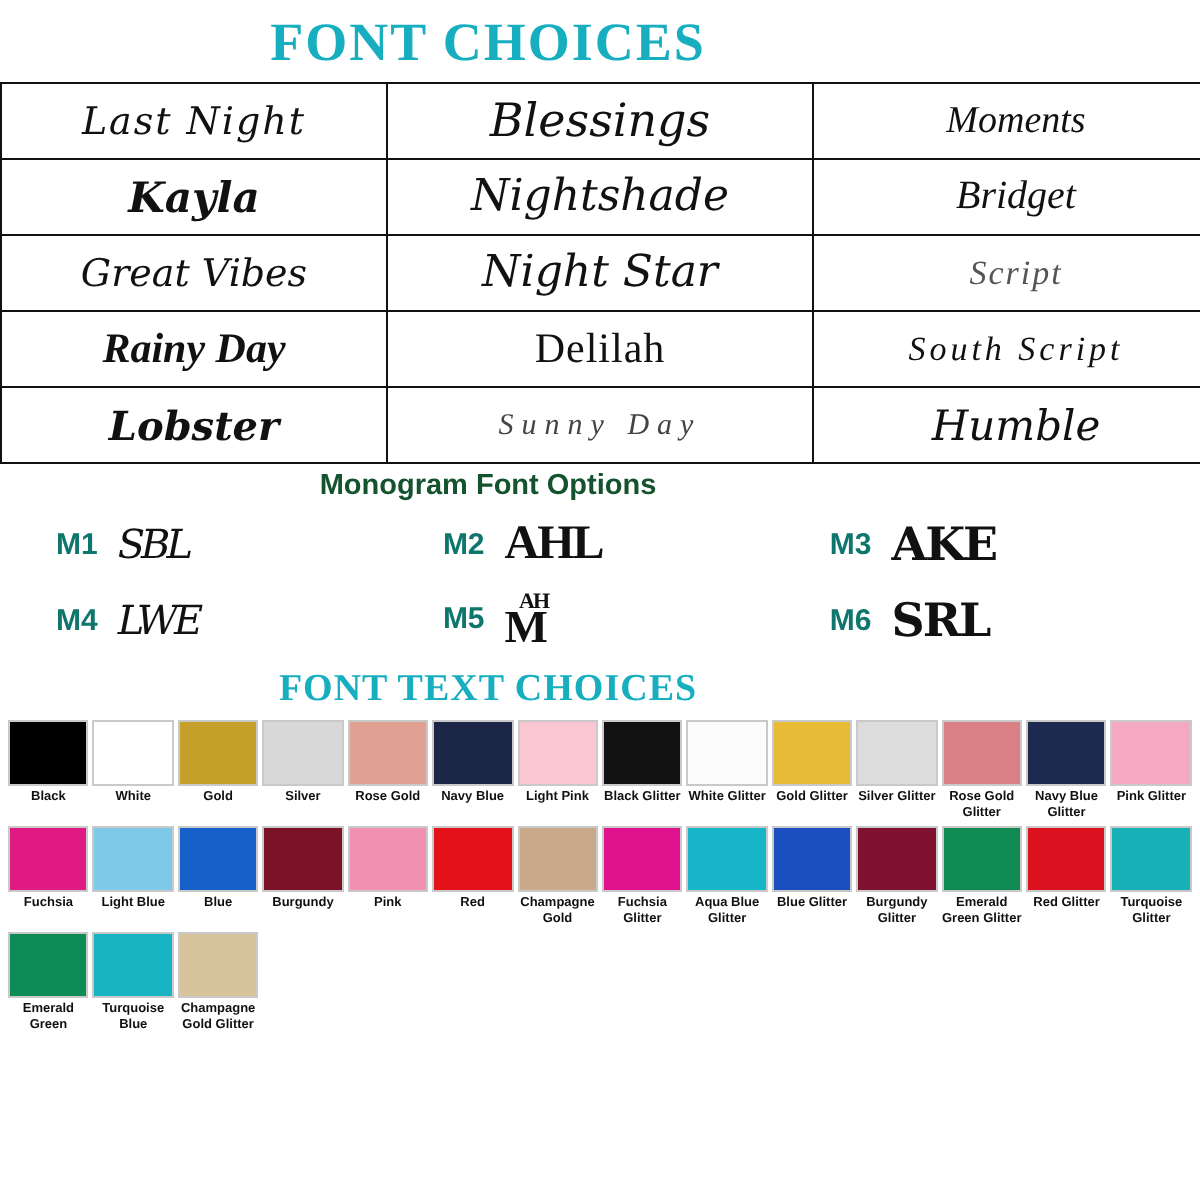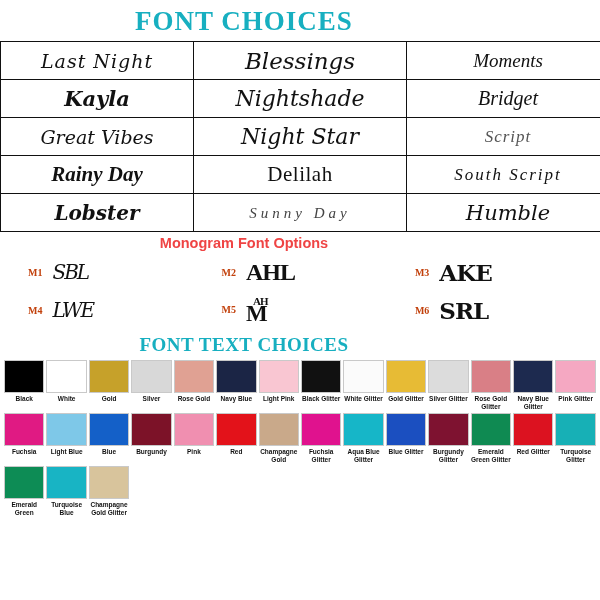--- a/index.html
+++ b/index.html
@@ -39,21 +39,21 @@
     letter-spacing: 0.5px;
     color: #17afc0;
     margin-top: 5px;
     margin-bottom: 4px;
   }
   .subtitle-mono {
     text-align: center;
     font-family: "Liberation Sans", sans-serif;
     font-weight: bold;
     font-size: 14.5px;
-    color: #ef4444;
+    color: #14532d;
     margin-top: 3px;
     margin-bottom: 2px;
   }
 
   
   .font-grid {
     width: 594px;
     margin: 0 auto;
     border-collapse: collapse;
     table-layout: fixed;
@@ -100,24 +100,24 @@
   }
   .mono-cell {
     display: flex;
     align-items: center;
     width: 33.3%;
     justify-content: flex-start;
     padding-left: 28px;
     box-sizing: border-box;
   }
   .mono-label {
-    font-family: Liberation Serif, serif;
-    font-weight: bold;
-    font-size: 10px;
-    color: #c2410c;
+    font-family: Liberation Sans, sans-serif;
+    font-weight: bold;
+    font-size: 15px;
+    color: #0f766e;
     margin-right: 10px;
   }
   .mono-sample {
     font-family: "DejaVu Serif", serif;
     color: #111;
     line-height: 1;
   }
   .m-vine { font-style: italic; font-weight: normal; font-size: 20px; letter-spacing: -2px; text-align: center; }
   .m-block { font-weight: bold; font-size: 24px; letter-spacing: -1px; font-family: "Liberation Serif", serif; }
   .m-stack {

